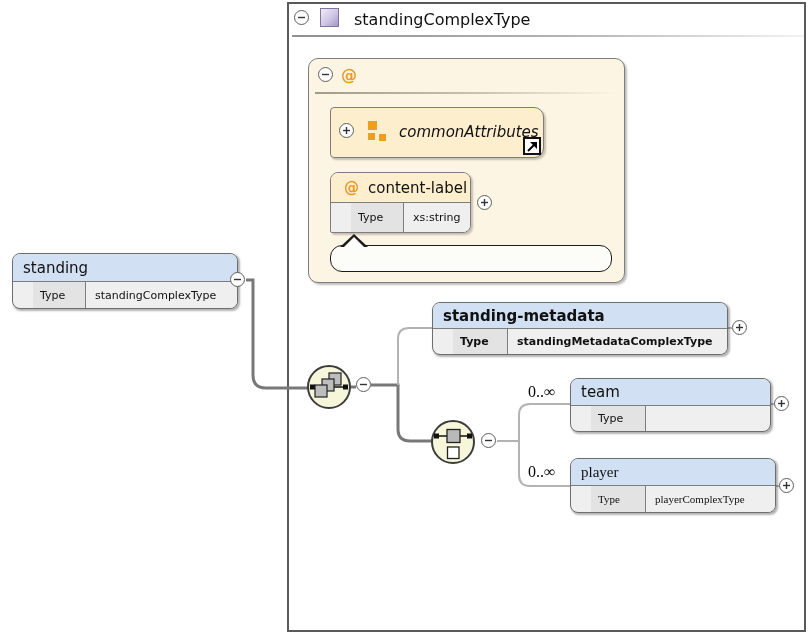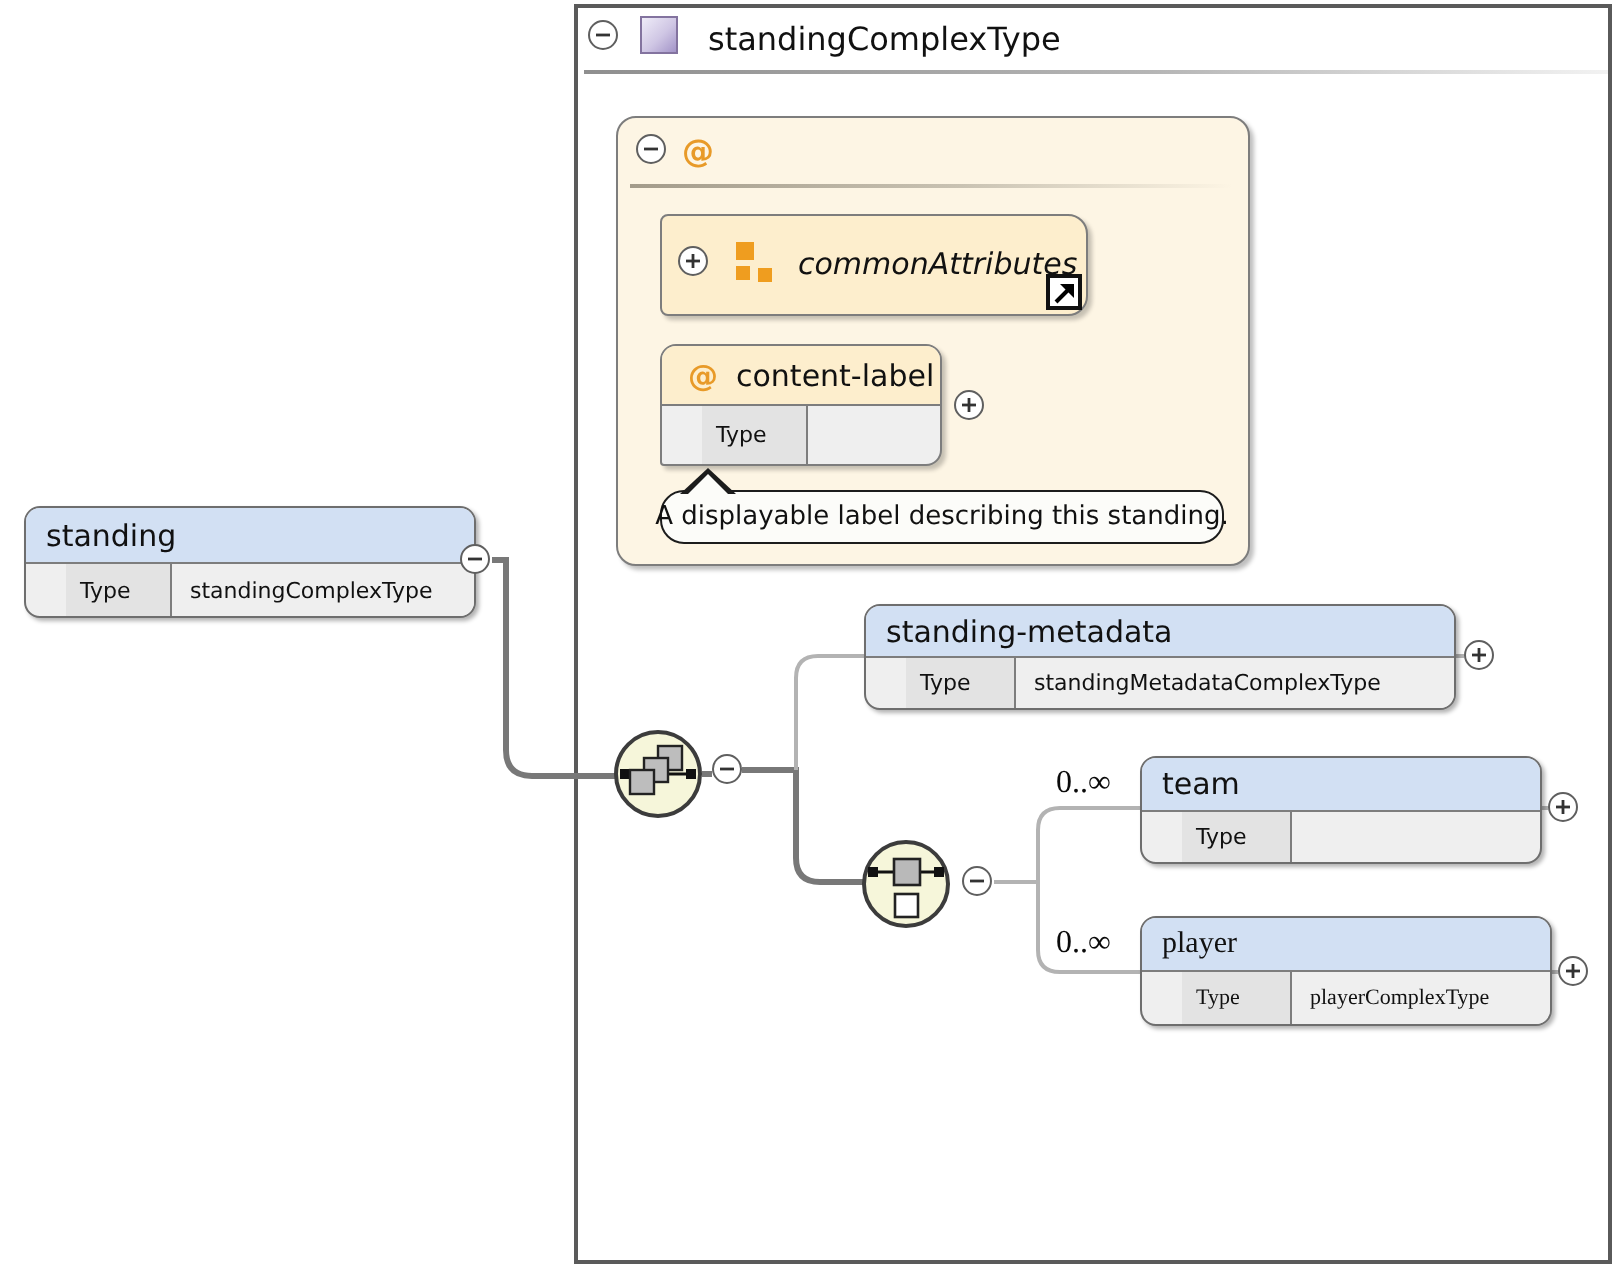--- a/index.html
+++ b/index.html
@@ -103,21 +103,21 @@
   .el-box{
     position:absolute;z-index:2;border:1px solid var(--border-mid);border-radius:8px;
     overflow:hidden;box-shadow:1.5px 1.5px 2px rgba(0,0,0,0.3);background:var(--type-value-bg);
   }
   .el-box .ehead{
     background:var(--header-blue);border-bottom:1px solid #7d7d7d;
     display:flex;align-items:center;padding-left:10px;font-size:15px;
   }
   .eb-standing{left:12px;top:253px;width:224px;height:54px;}
   .eb-standing .ehead{height:27px;}
-  .eb-metadata{left:432px;top:302px;width:294px;height:51px;}
+  .eb-metadata{left:432px;top:302px;width:294px;height:51px;font-weight:bold;}
   .eb-metadata .ehead{height:25px;}
   .eb-team{left:570px;top:378px;width:199px;height:52px;}
   .eb-team .ehead{height:26px;}
   .eb-player{left:570px;top:458px;width:204px;height:53px;font-family:Liberation Serif, serif;}
   .eb-player .ehead{height:26px;}
   .eb-metadata .trow .tl,.eb-team .trow .tl,.eb-player .trow .tl{width:55px;}
   .trow2{height:26px;}
   
   .card{
     position:absolute;font-family:"Liberation Serif","DejaVu Serif",serif;
@@ -201,33 +201,33 @@
     </div>
   </div>
 
   <div class="attr-box">
     <div class="head">
       <span class="at">@</span>
       <span class="nm">content-label</span>
     </div>
     <div class="trow">
       <span class="tl">Type</span>
+      <span class="tv">xs:string</span>
     </div>
   </div>
   <div class="pm" style="left:477px;top:195px;">
     <svg width="13" height="13">
       <line x1="3" y1="6.5" x2="10" y2="6.5" stroke="#333" stroke-width="1.4"></line>
       <line x1="6.5" y1="3" x2="6.5" y2="10" stroke="#333" stroke-width="1.4"></line>
     </svg>
   </div>
 
   <div class="bubble anno1">
     <span class="tail-o"></span>
     <span class="tail-i"></span>
-    <span>A displayable label describing this standing.</span>
   </div>
 
   <div class="el-box eb-standing">
     <div class="ehead">standing</div>
     <div class="trow trow2">
       <span class="tl">Type</span>
       <span class="tv">standingComplexType</span>
     </div>
   </div>
   <div class="pm" style="left:230px;top:272px;">

